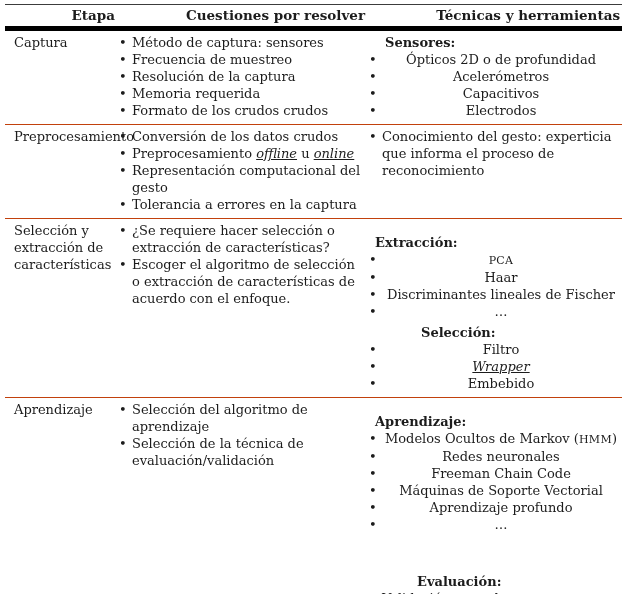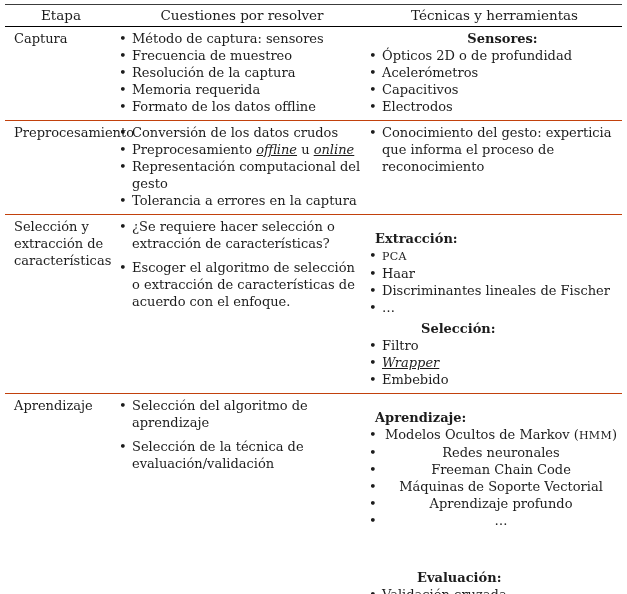--- a/index.html
+++ b/index.html
@@ -8,43 +8,43 @@
     font-family: "DejaVu Serif", "Liberation Serif", serif;
     font-size: 13px; color: #1c1c1c;
   }
   .wrap { padding: 4px 5px 0 5px; }
   table.stages {
     border-collapse: collapse; width: 617px; table-layout: fixed;
     border-top: 1px solid #3c3c3c;
   }
   col.c1 { width: 112px; } col.c2 { width: 250px; } col.c3 { width: 255px; }
   thead th {
-    font-weight: normal; text-align: center;
+    font-weight: bold; text-align: right;
     padding: 2px 2px 3px 2px; font-size: 13.5px;
-    border-bottom: 1px solid #000000;
+    border-bottom: 5px solid #000000;
   }
   tbody tr { border-bottom: 1px solid #c2410c; }
   tbody td { vertical-align: top; padding: 3px 2px 5px 2px; line-height: 17px; }
   td.etapa { padding-left: 9px; }
   ul.blist { list-style: none; margin: 0; padding: 0; }
   ul.blist li { position: relative; padding-left: 13px; }
   ul.blist li::before { content: "•"; position: absolute; left: 0; top: 0; }
   .q { margin-left: 8px; }
   .it { font-style: italic; text-decoration: underline; }
   .sc { font-size: 11px; letter-spacing: 0.3px; }
   .t-head { font-weight: bold; }
   .ml6  { margin-left: 6px; margin-top: 12px; }
-  .ml16 { margin-left: 16px; text-align: center; }
+  .ml16 { margin-left: 16px; }
   .ml18 { margin-left: 18px; text-align: center; }
-  .ml26 { margin-left: 26px; }
+  .ml26 { margin-left: 26px; text-align: center; }
   .ml48 { margin-left: 48px; }
   .ml52 { margin-left: 52px; }
   .mt5  { margin-top: 4px; }
   .mt32 { margin-top: 40px; }
-  .gap-top { margin-top: 7px; }
+  .gap-top { }
 </style>
 </head>
 <body>
 
 <div class="wrap">
   <table class="stages">
     <colgroup>
         <col class="c1">
         <col class="c2">
         <col class="c3">
@@ -59,21 +59,21 @@
     <tbody>
 
       <tr>
         <td class="etapa">Captura</td>
         <td>
           <ul class="blist q">
             <li>Método de captura: sensores</li>
             <li>Frecuencia de muestreo</li>
             <li>Resolución de la captura</li>
             <li>Memoria requerida</li>
-            <li>Formato de los datos offline</li>
+            <li>Formato de los crudos crudos</li>
           </ul>
         </td>
         <td>
           <div class="t-head ml16">Sensores:</div>
           <ul class="blist ml26">
             <li>Ópticos 2D o de profundidad</li>
             <li>Acelerómetros</li>
             <li>Capacitivos</li>
             <li>Electrodos</li>
           </ul>

